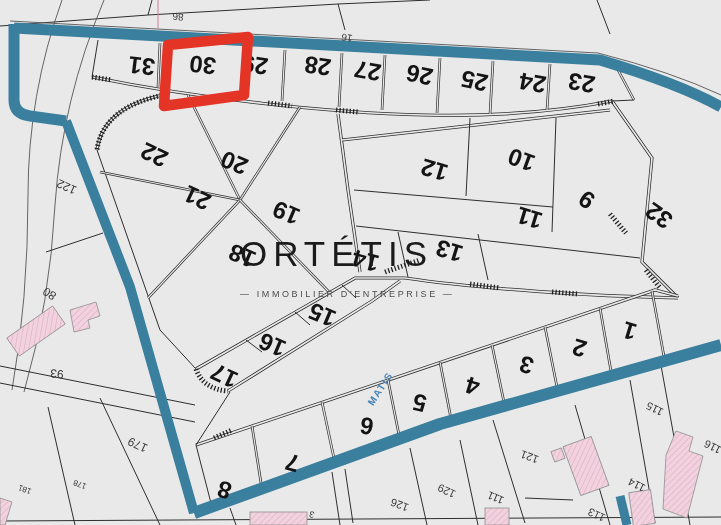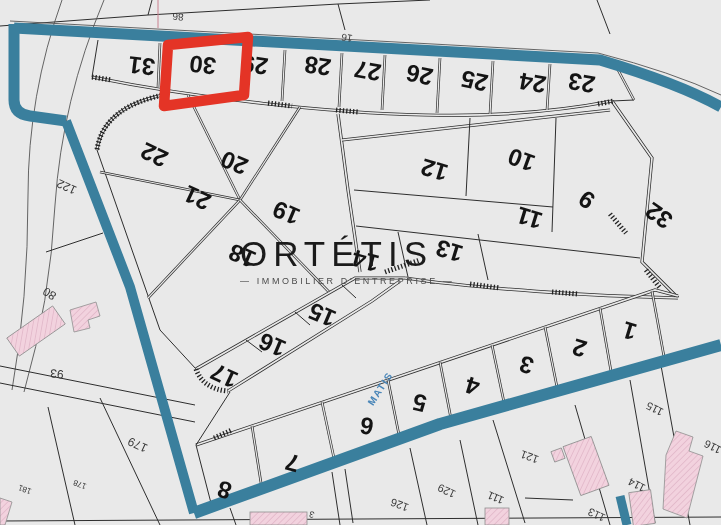--- a/index.html
+++ b/index.html
@@ -16,21 +16,21 @@
   .teal{fill:none;stroke-linejoin:round;}
   .bldg{stroke:#8f8f8f;stroke-width:.8;}
   .plabel{font-weight:600;fill:#141414;text-anchor:middle;dominant-baseline:middle;
           font-family:"Liberation Sans",sans-serif;}
   .slabel{font-weight:400;fill:#3a3a3a;text-anchor:middle;dominant-baseline:middle;
           font-family:"Liberation Sans",sans-serif;}
   .street{font-weight:600;text-anchor:middle;dominant-baseline:middle;letter-spacing:1.5px;
           font-family:"Liberation Sans",sans-serif;}
   .logo{position:absolute;left:240px;top:236px;width:260px;text-align:left;pointer-events:none;}
   .logo .brand{font-size:35px;font-weight:400;letter-spacing:6px;color:#1b1b1b;line-height:1;}
-  .logo .tagline{font-size:9px;font-weight:400;letter-spacing:2.6px;color:#4c4c4c;margin-top:5px;
+  .logo .tagline{font-size:9px;font-weight:400;letter-spacing:2.6px;color:#4c4c4c;margin-top:18px;
                  white-space:nowrap;}
 </style>
 </head>
 <body>
 
 <div class="stage">
 <svg width="721" height="525" viewBox="0 0 721 525">
   <defs>
     <pattern id="bh" width="4.5" height="4.5" patternTransform="rotate(45)" patternUnits="userSpaceOnUse">
       <rect width="4.5" height="4.5" fill="#f2d2de"></rect>

